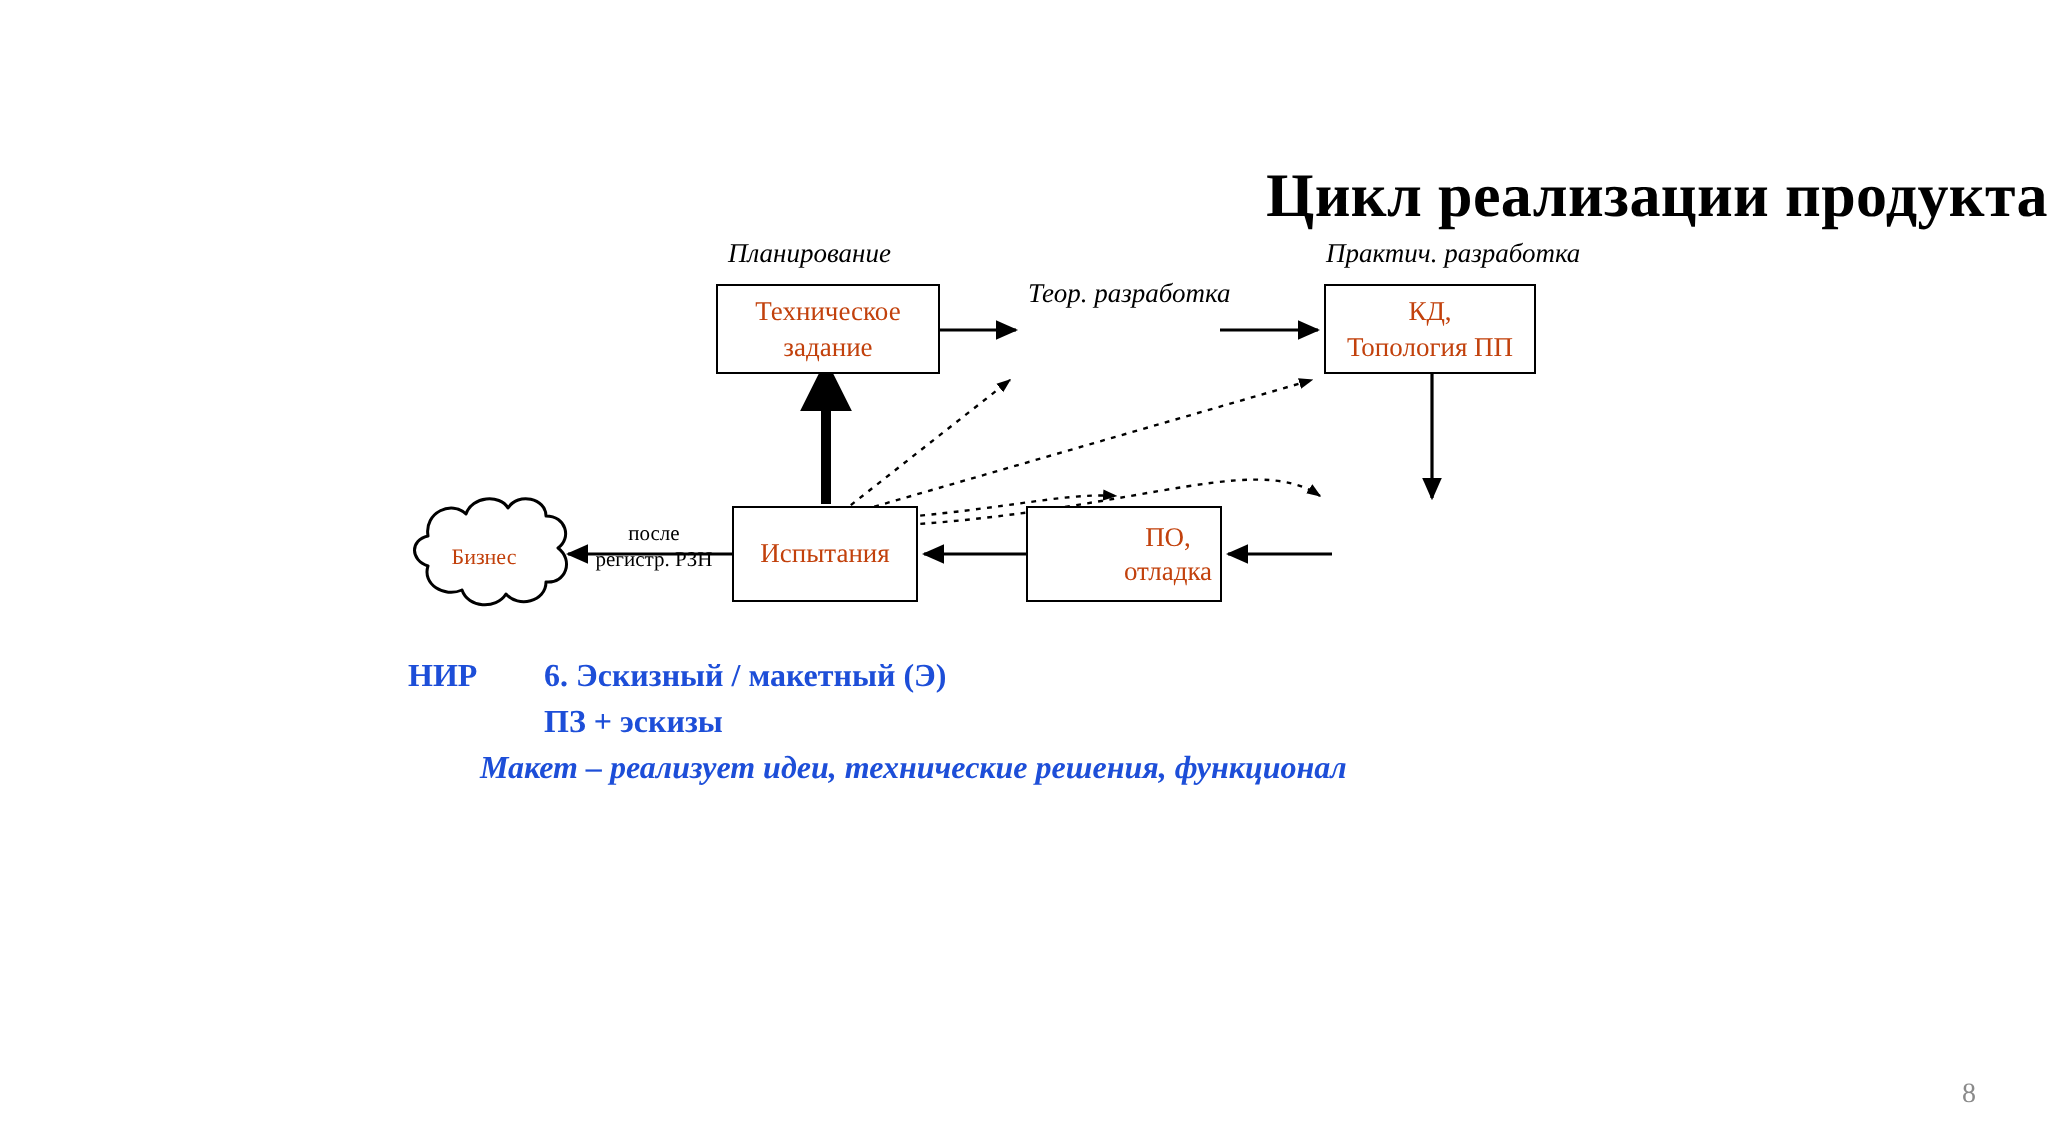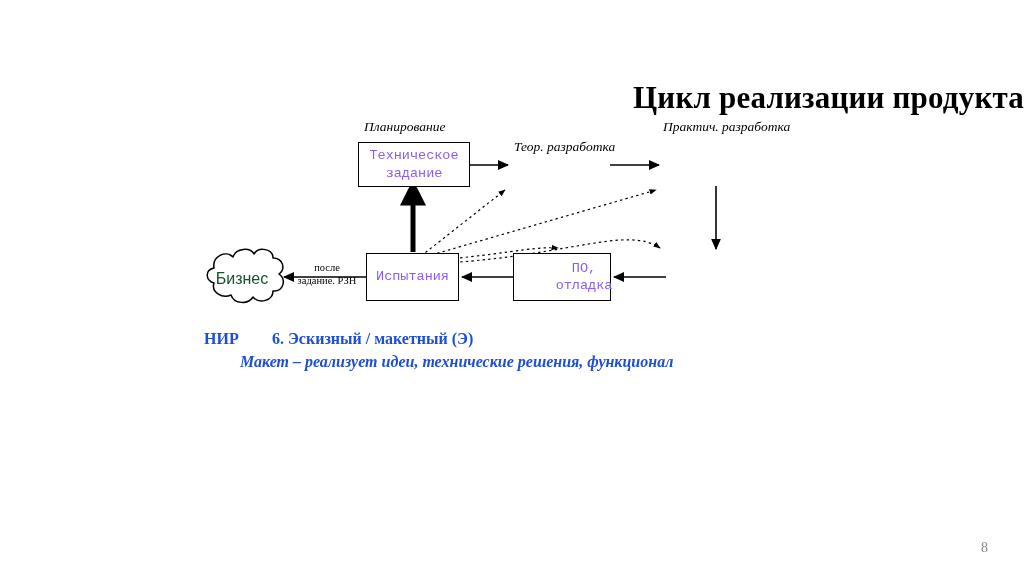--- a/index.html
+++ b/index.html
@@ -58,24 +58,24 @@
   
   .proc-box {
     position: absolute;
     box-sizing: border-box;
     border: 1.6px solid #000;
     background: #fff;
     display: flex;
     align-items: center;
     justify-content: center;
     text-align: center;
-    font-family: Liberation Mono, monospace;
+    font-family: Liberation Serif, serif;
     font-size: 13.5px;
     line-height: 1.28;
-    color: #8b5cf6;
+    color: #c2410c;
     padding: 2px 4px;
   }
   .proc-box .box-text { display: block; }
 
   
   .stage-caption {
     position: absolute;
     font-family: "Liberation Serif", "DejaVu Serif", serif;
     font-style: italic;
     font-size: 13.5px;
@@ -92,23 +92,23 @@
     height: 56px;
   }
   .cloud-label {
     position: absolute;
     left: 0; top: 0;
     width: 90px;
     height: 56px;
     display: flex;
     align-items: center;
     justify-content: center;
-    font-family: Liberation Sans, sans-serif;
-    font-size: 16px;
-    color: #14532d;
+    font-family: Liberation Serif, serif;
+    font-size: 11px;
+    color: #c2410c;
     pointer-events: none;
   }
 
   
   .edge-label {
     position: absolute;
     text-align: center;
     font-family: "Liberation Serif", "DejaVu Serif", serif;
     font-size: 10.5px;
     line-height: 1.2;
@@ -222,46 +222,56 @@
     <div class="stage-caption" style="left:663px; top:119px;">Практич. разработка</div>
 
     <div class="proc-box" style="left:358px; top:142px; width:112px; height:45px;">
       <span>
         <span class="box-text">Техническое</span>
         <span class="box-text">задание</span>
       </span>
     </div>
 
 
+    <div class="proc-box" style="left:662px; top:142px; width:106px; height:45px;">
+      <span>
+        <span class="box-text">КД,</span>
+        <span class="box-text">Топология ПП</span>
+      </span>
+    </div>
 
 
     <div class="proc-box" style="left:513px; top:253px; width:98px; height:48px;padding-left:48px;">
       <span class="box-text">ПО, отладка</span>
     </div>
 
     <div class="proc-box" style="left:366px; top:253px; width:93px; height:48px;">
       <span class="box-text">Испытания</span>
     </div>
 
     <div class="cloud-wrap">
       <div class="cloud-label">Бизнес</div>
     </div>
 
     <div class="edge-label" style="left:286px; top:262px; width:82px;">
       <div>после</div>
-      <div>задание. РЗН</div>
+      <div>регистр. РЗН</div>
     </div>
 
   </div>
 
   <div class="notes">
     <div class="note-row">
       <span class="note-col-a">НИР</span>
       <span class="note-col-b">6. Эскизный / макетный (Э)</span>
     </div>
+    <div class="note-row">
+      <span class="note-col-a"></span>
+      <span class="note-col-b">ПЗ + эскизы</span>
+    </div>
     <div class="note-row" style="height:26px;">
       <span class="note-italic">Макет – реализует идеи, технические решения, функционал</span>
     </div>
   </div>
 
   <div class="page-number">8</div>
 
 </div>
 
 </body></html>

